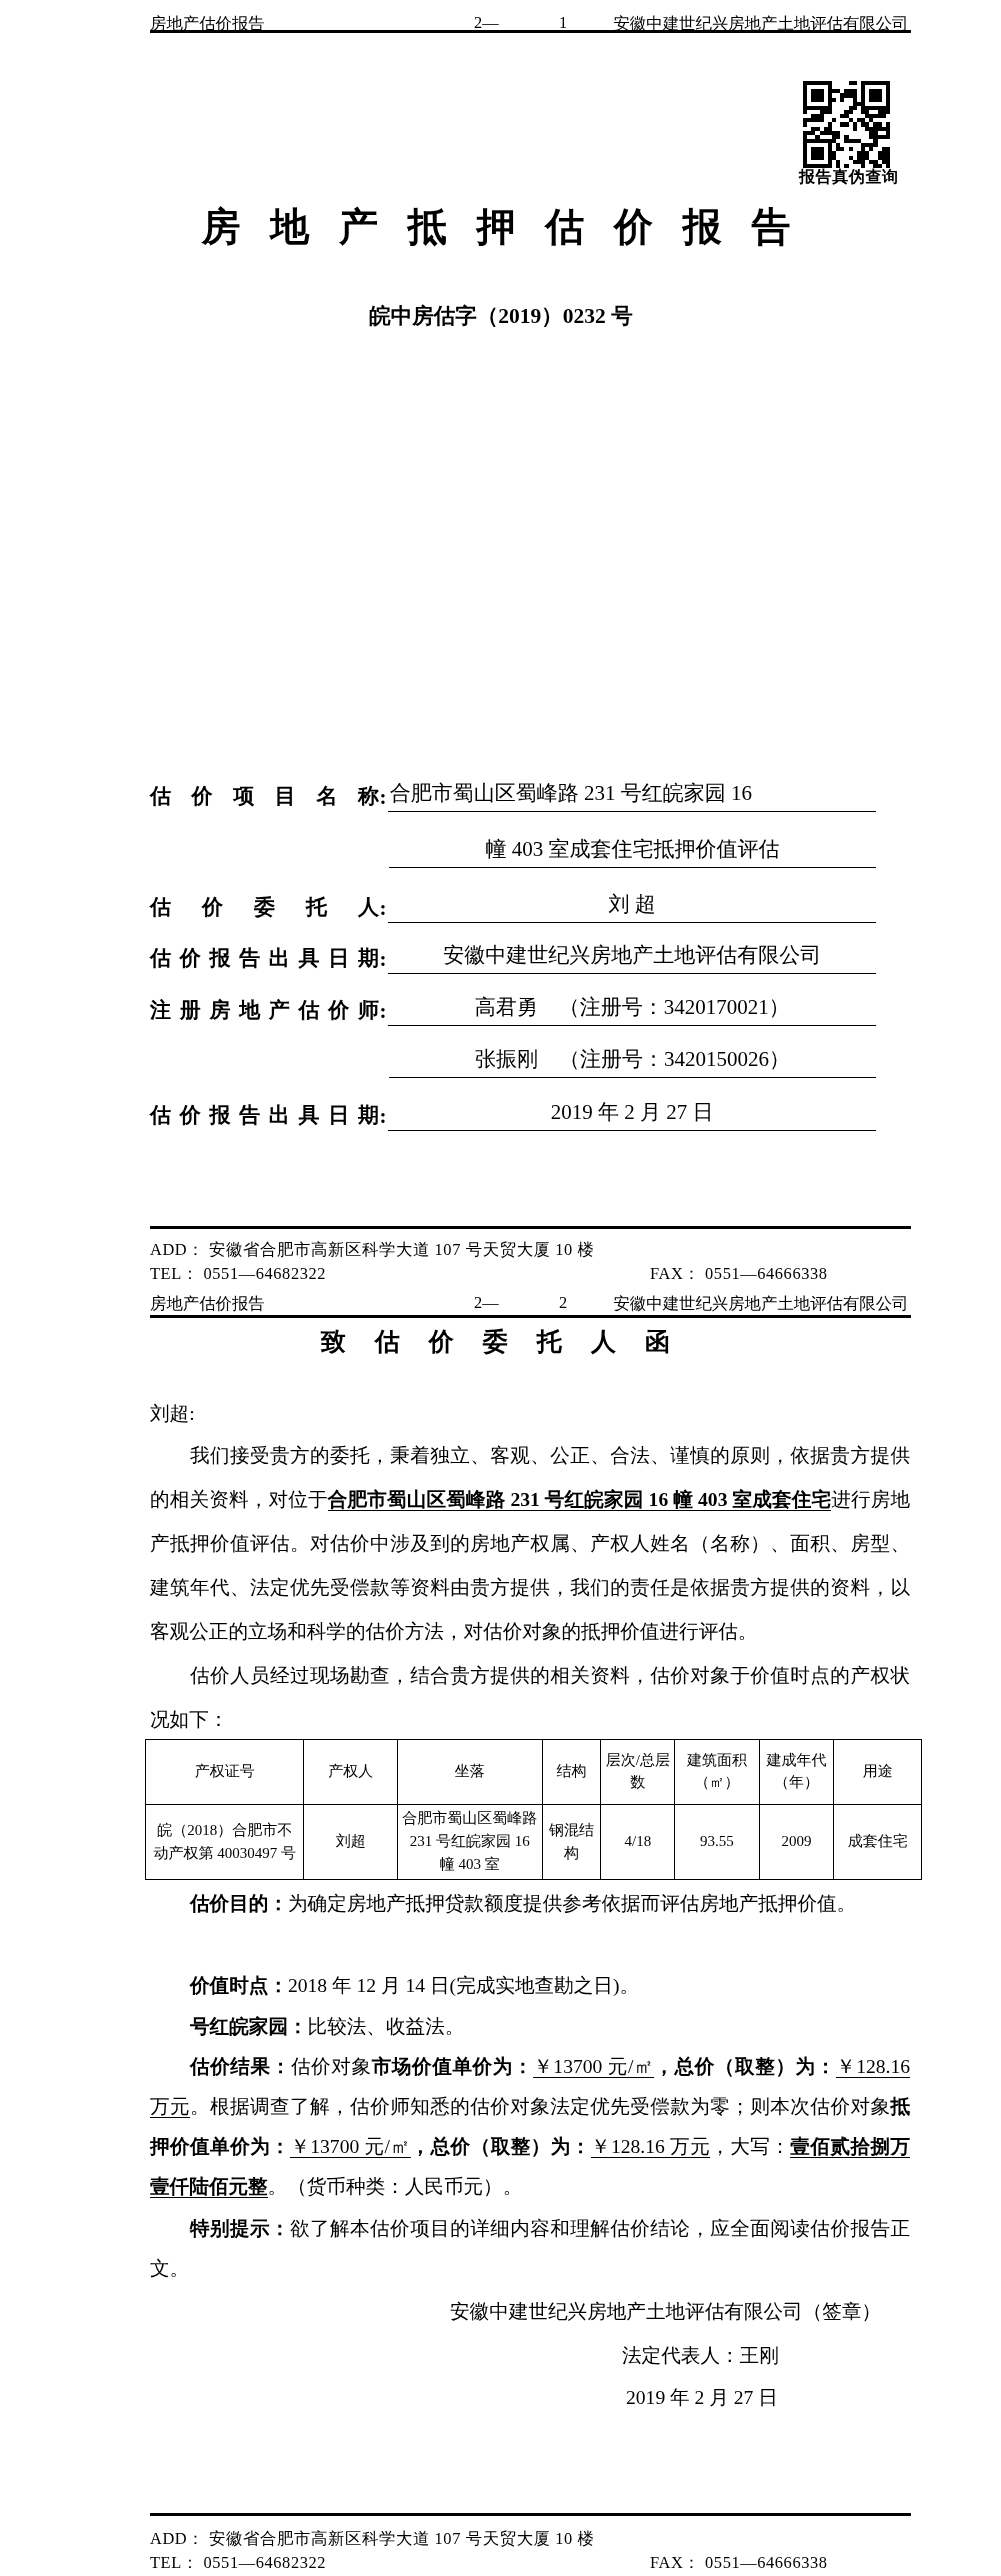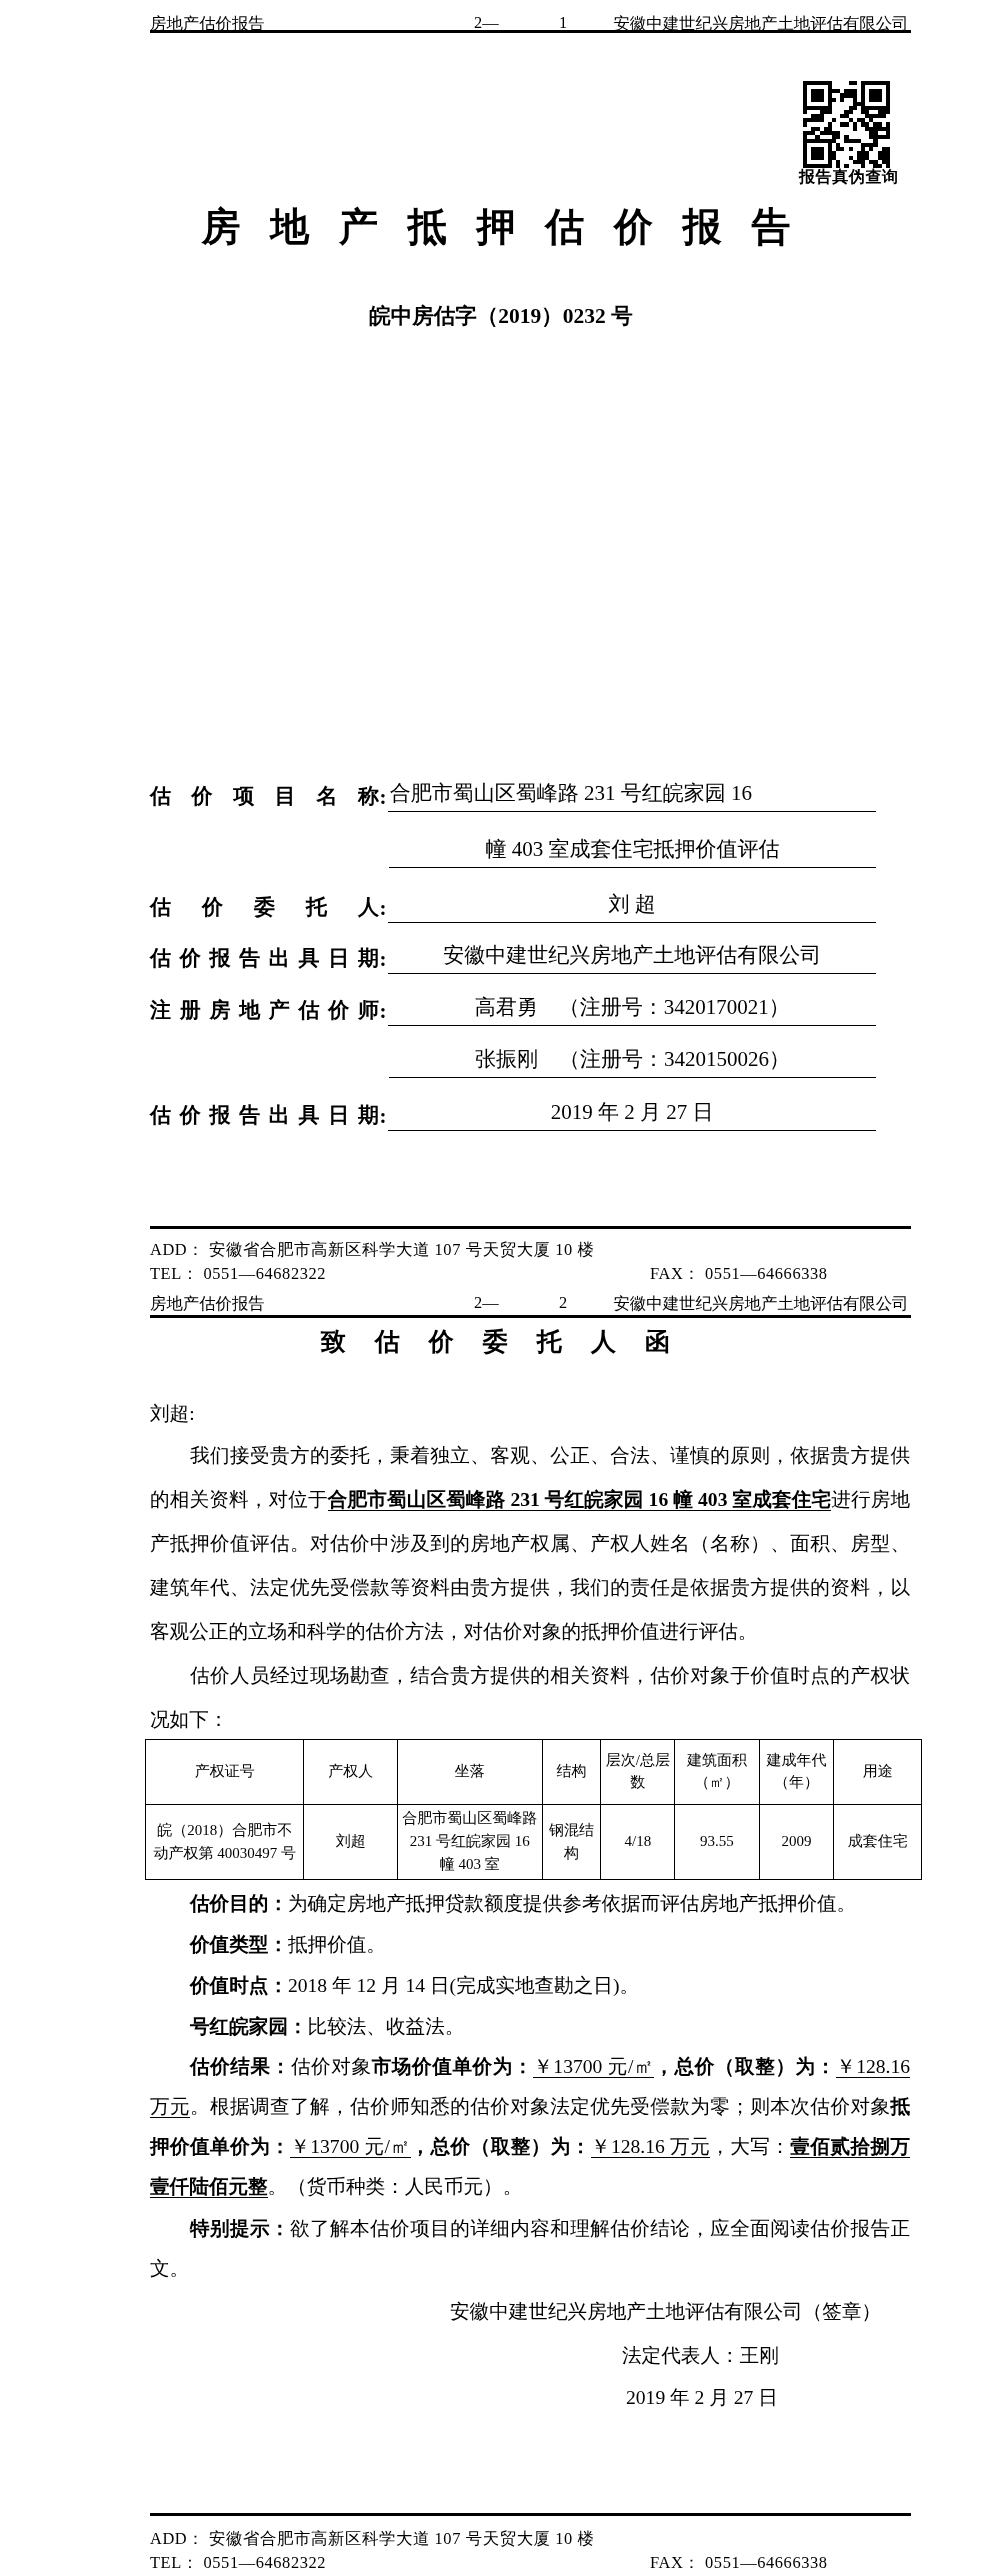--- a/index.html
+++ b/index.html
@@ -404,23 +404,20 @@
       <td>93.55</td>
       <td>2009</td>
       <td>成套住宅</td>
     </tr>
   </tbody>
     </table>
 
   <div class="info-line" style="top:1890px;">
     <span class="lbl">估价目的：</span><span>为确定房地产抵押贷款额度提供参考依据而评估房地产抵押价值。</span>
   </div>
-  <div class="info-line" style="top:1931px;">
-    <span class="lbl">价值类型：</span><span>抵押价值。</span>
-  </div>
   <div class="info-line" style="top:1972px;">
     <span class="lbl">价值时点：</span><span>2018 年 12 月 14 日(完成实地查勘之日)。</span>
   </div>
   <div class="info-line" style="top:2013px;">
     <span class="lbl">号红皖家园：</span><span>比较法、收益法。</span>
   </div>
 
   <div class="body-block result">
     <p><span class="lbl">估价结果：</span><span>估价对象</span><span class="lbl">市场价值单价为：</span><span class="amt">￥13700 元/㎡</span><span class="lbl">，总价（取整）为：</span><span class="amt">￥128.16 万元</span><span>。根据调查了解，估价师知悉的估价对象法定优先受偿款为零；则本次估价对象</span><span class="lbl">抵押价值单价为：</span><span class="amt">￥13700 元/㎡</span><span class="lbl">，总价（取整）为：</span><span class="amt">￥128.16 万元</span><span>，大写：</span><span class="caps">壹佰贰拾捌万壹仟陆佰元整</span><span>。（货币种类：人民币元）。</span></p>
   </div>

